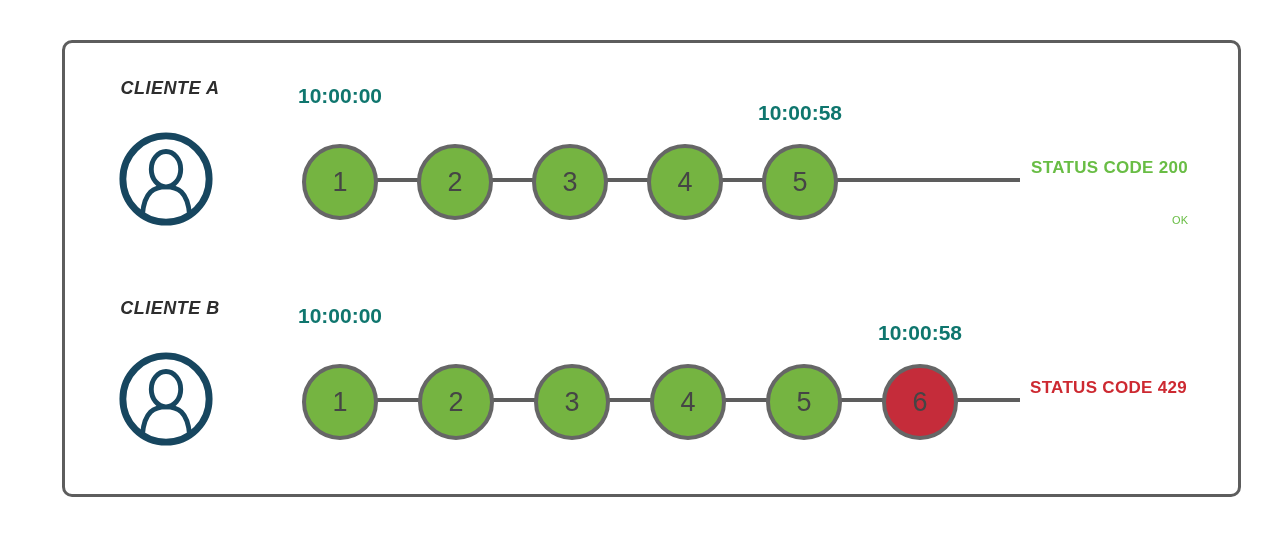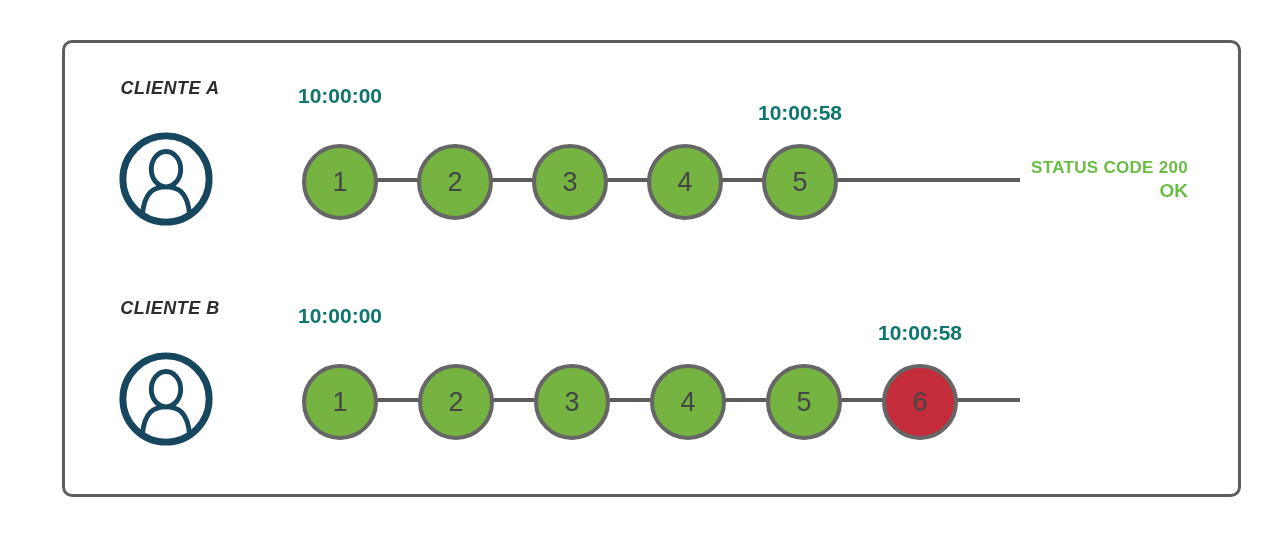--- a/index.html
+++ b/index.html
@@ -102,21 +102,21 @@
     width: 200px;
     line-height: 1.3;
     z-index: 2;
     white-space: nowrap;
   }
   .status.ok    { color: #69bd45; }
   .status.error { color: #cd2931; }
   .status.align-center { width: 158px; text-align: right; }
   .status.align-left   { text-align: left; }
   .status-line1 { font-size: 17px; font-weight: bold; letter-spacing: 0.3px; }
-  .status-line2 { font-size: 19px; font-weight: bold; }
+  .status-line2 { font-size: 11px; font-weight: normal; margin-top: 34px; }
 </style>
 </head>
 <body>
 
 <div class="stage">
   <div class="frame"></div>
 
   <div class="row row-a">
     <div class="client-label">CLIENTE A</div>
     <div class="user-icon">
@@ -178,15 +178,16 @@
           <span>4</span>
         </div>
         <div class="circle ok" style="left: 766px;">
           <span>5</span>
         </div>
         <div class="circle error" style="left: 882px;">
           <span>6</span>
         </div>
       </div>
     <div class="status error align-left">
+      <div class="status-line1">STATUS CODE 429</div>
     </div>
   </div>
 </div>
 
 </body></html>

